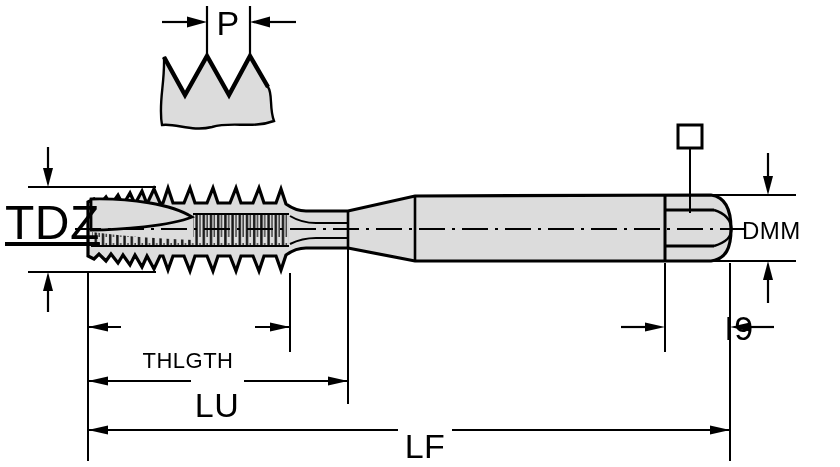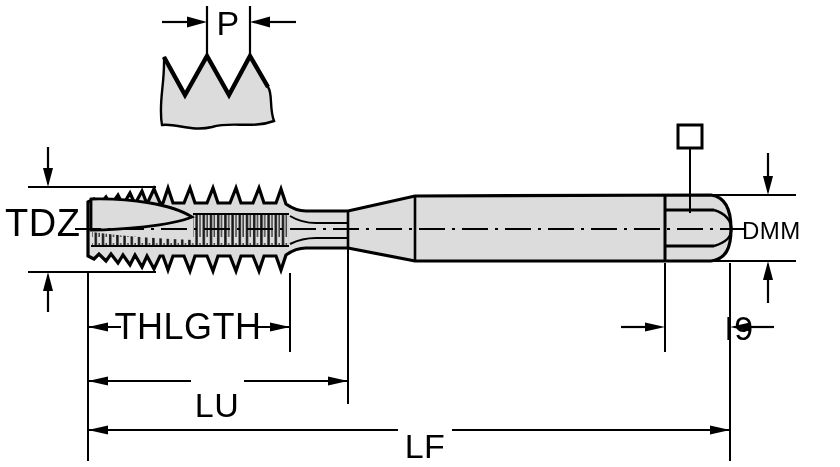--- a/index.html
+++ b/index.html
@@ -14,23 +14,23 @@
   .lbl{
     position:absolute;
     color:#000;
     line-height:1;
     white-space:nowrap;
     transform:translate(-50%,-50%);
     letter-spacing:0.5px;
   }
   .lbl.anchor-left{transform:translate(0,-50%);}
   .f34{font-size:34px;}
-  .f33{font-size:36px;}
+  .f33{font-size:22px;margin-top:34px;}
   .f36{font-size:24px;}
-  .f38{font-size:38px;}
+  .f38{font-size:48px;text-decoration:underline;}
 </style>
 </head>
 <body>
 
 <div class="stage">
 
   <svg width="840" height="467" viewBox="0 0 840 467">
     <defs>
       <pattern id="hatchP" width="7.2" height="40" patternUnits="userSpaceOnUse">
         <rect x="1" y="0" width="2.4" height="40" fill="#151515"></rect>

